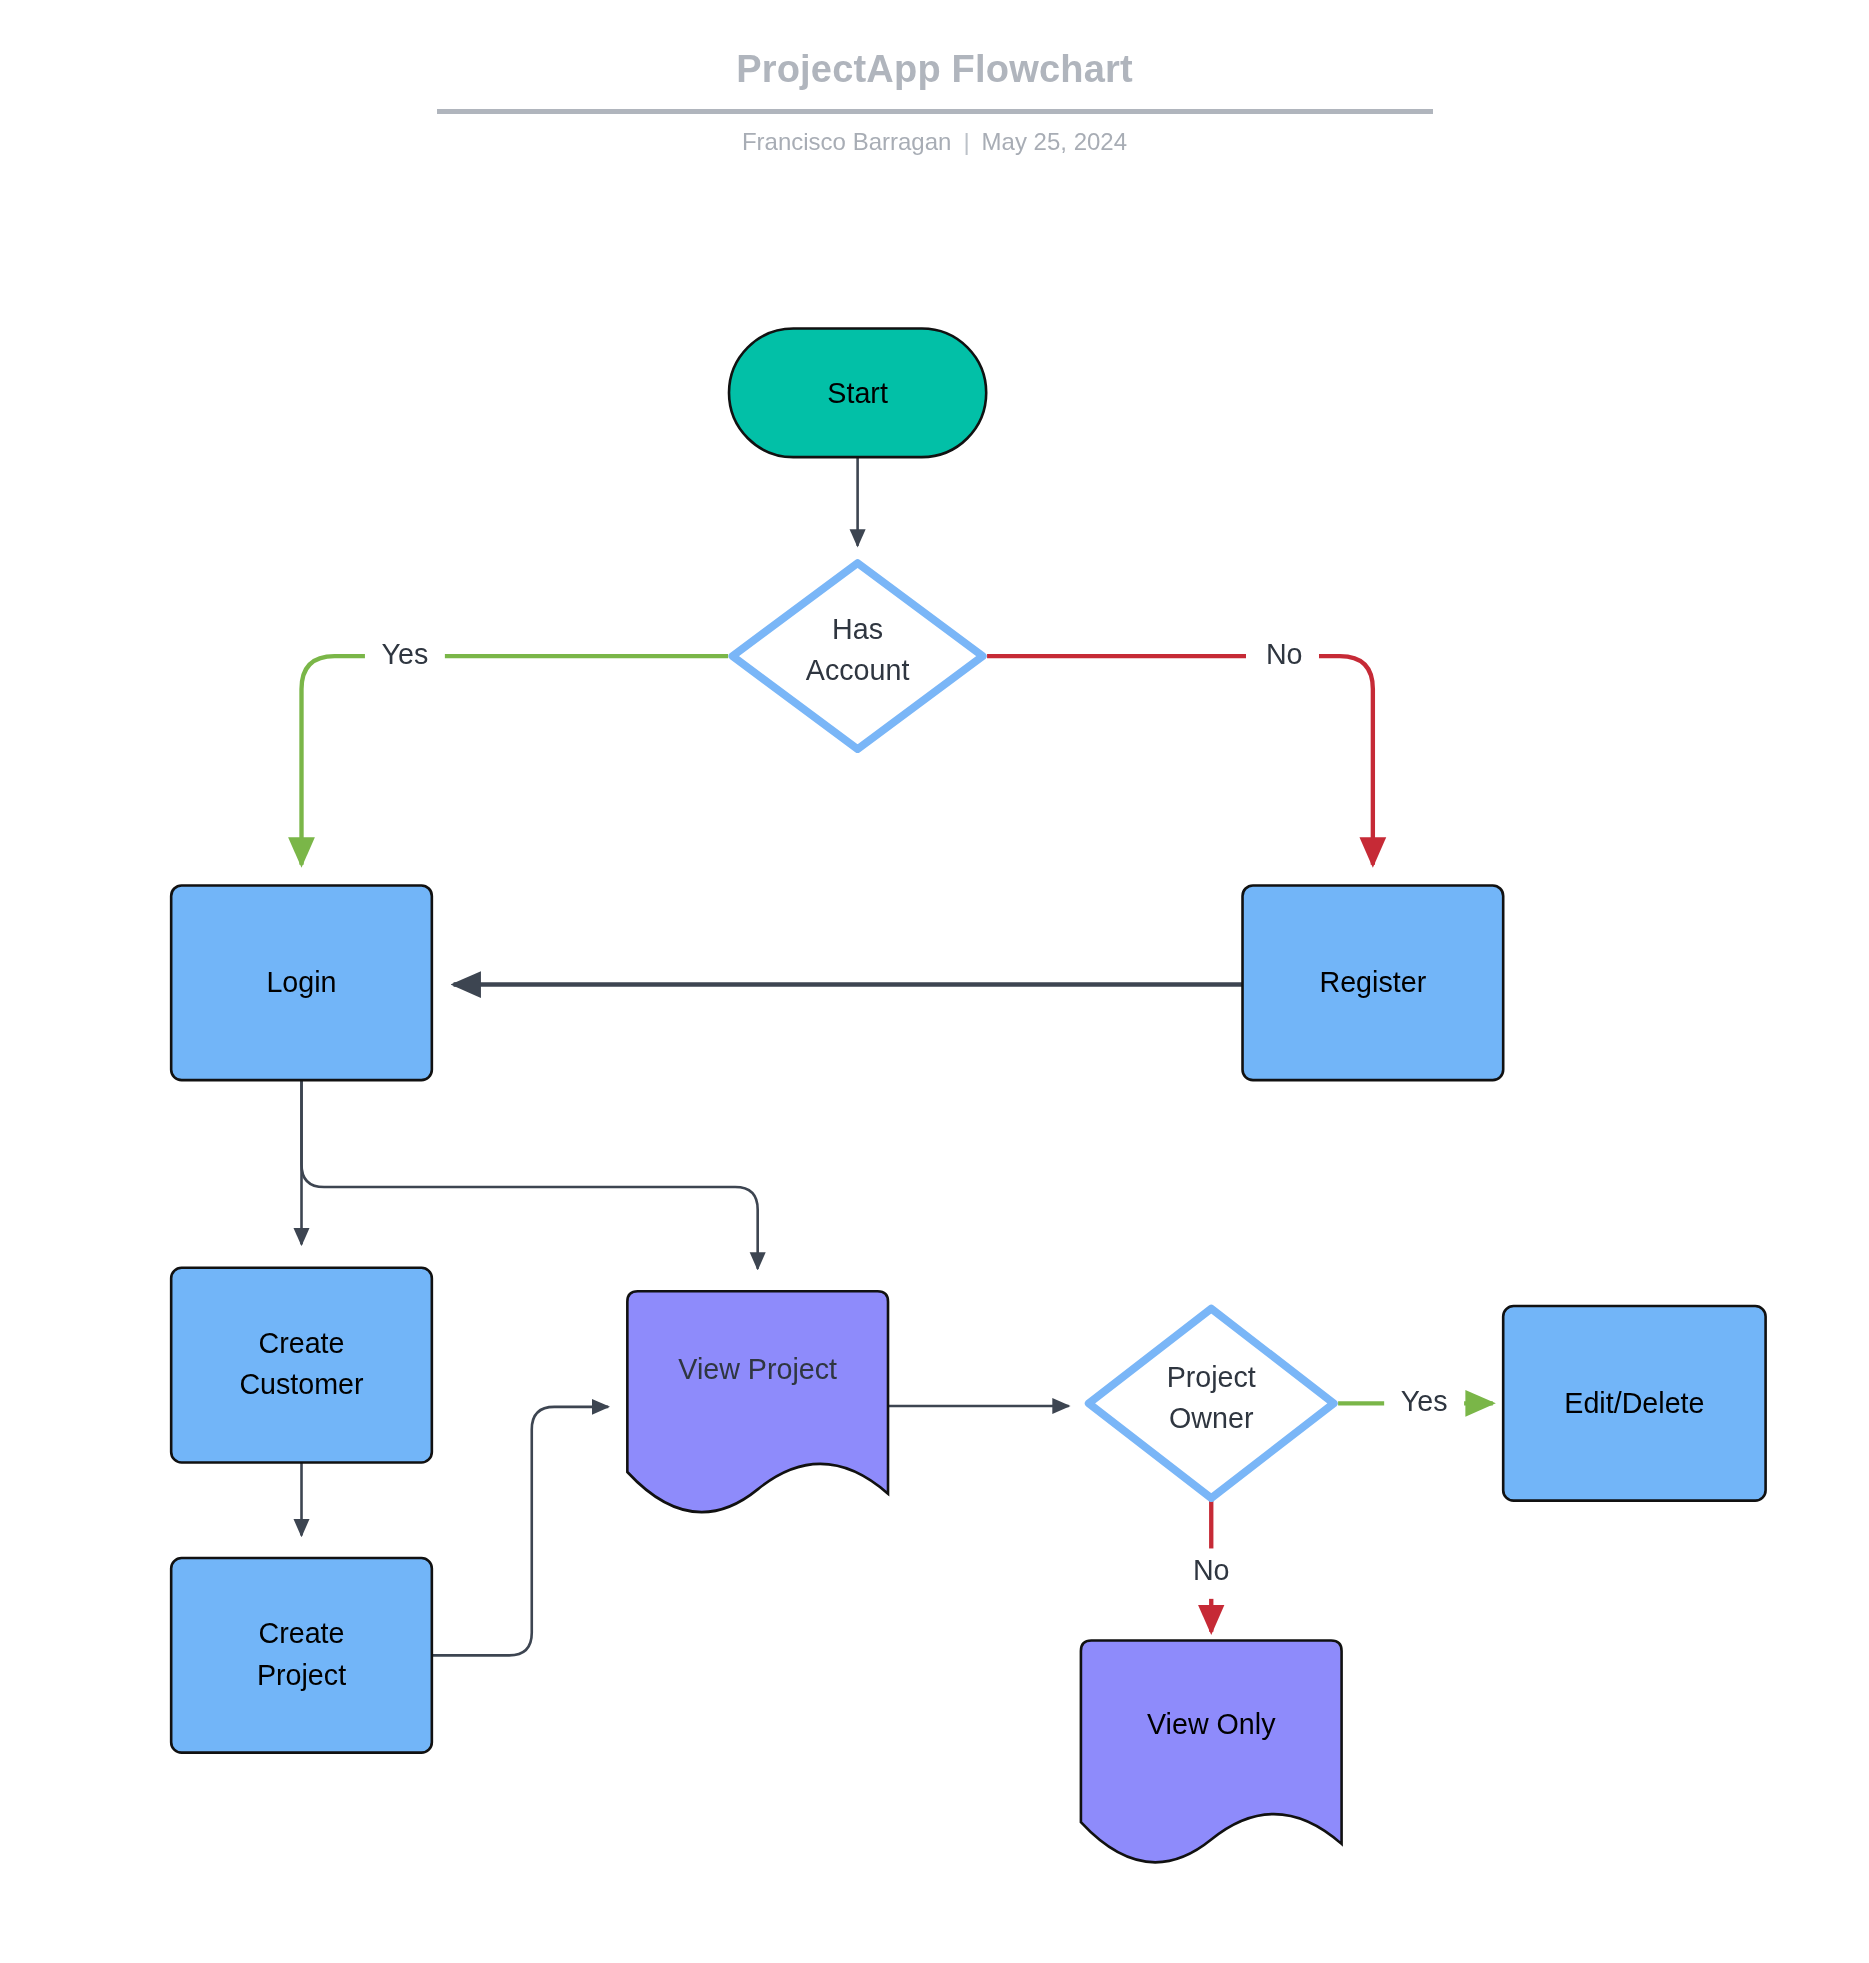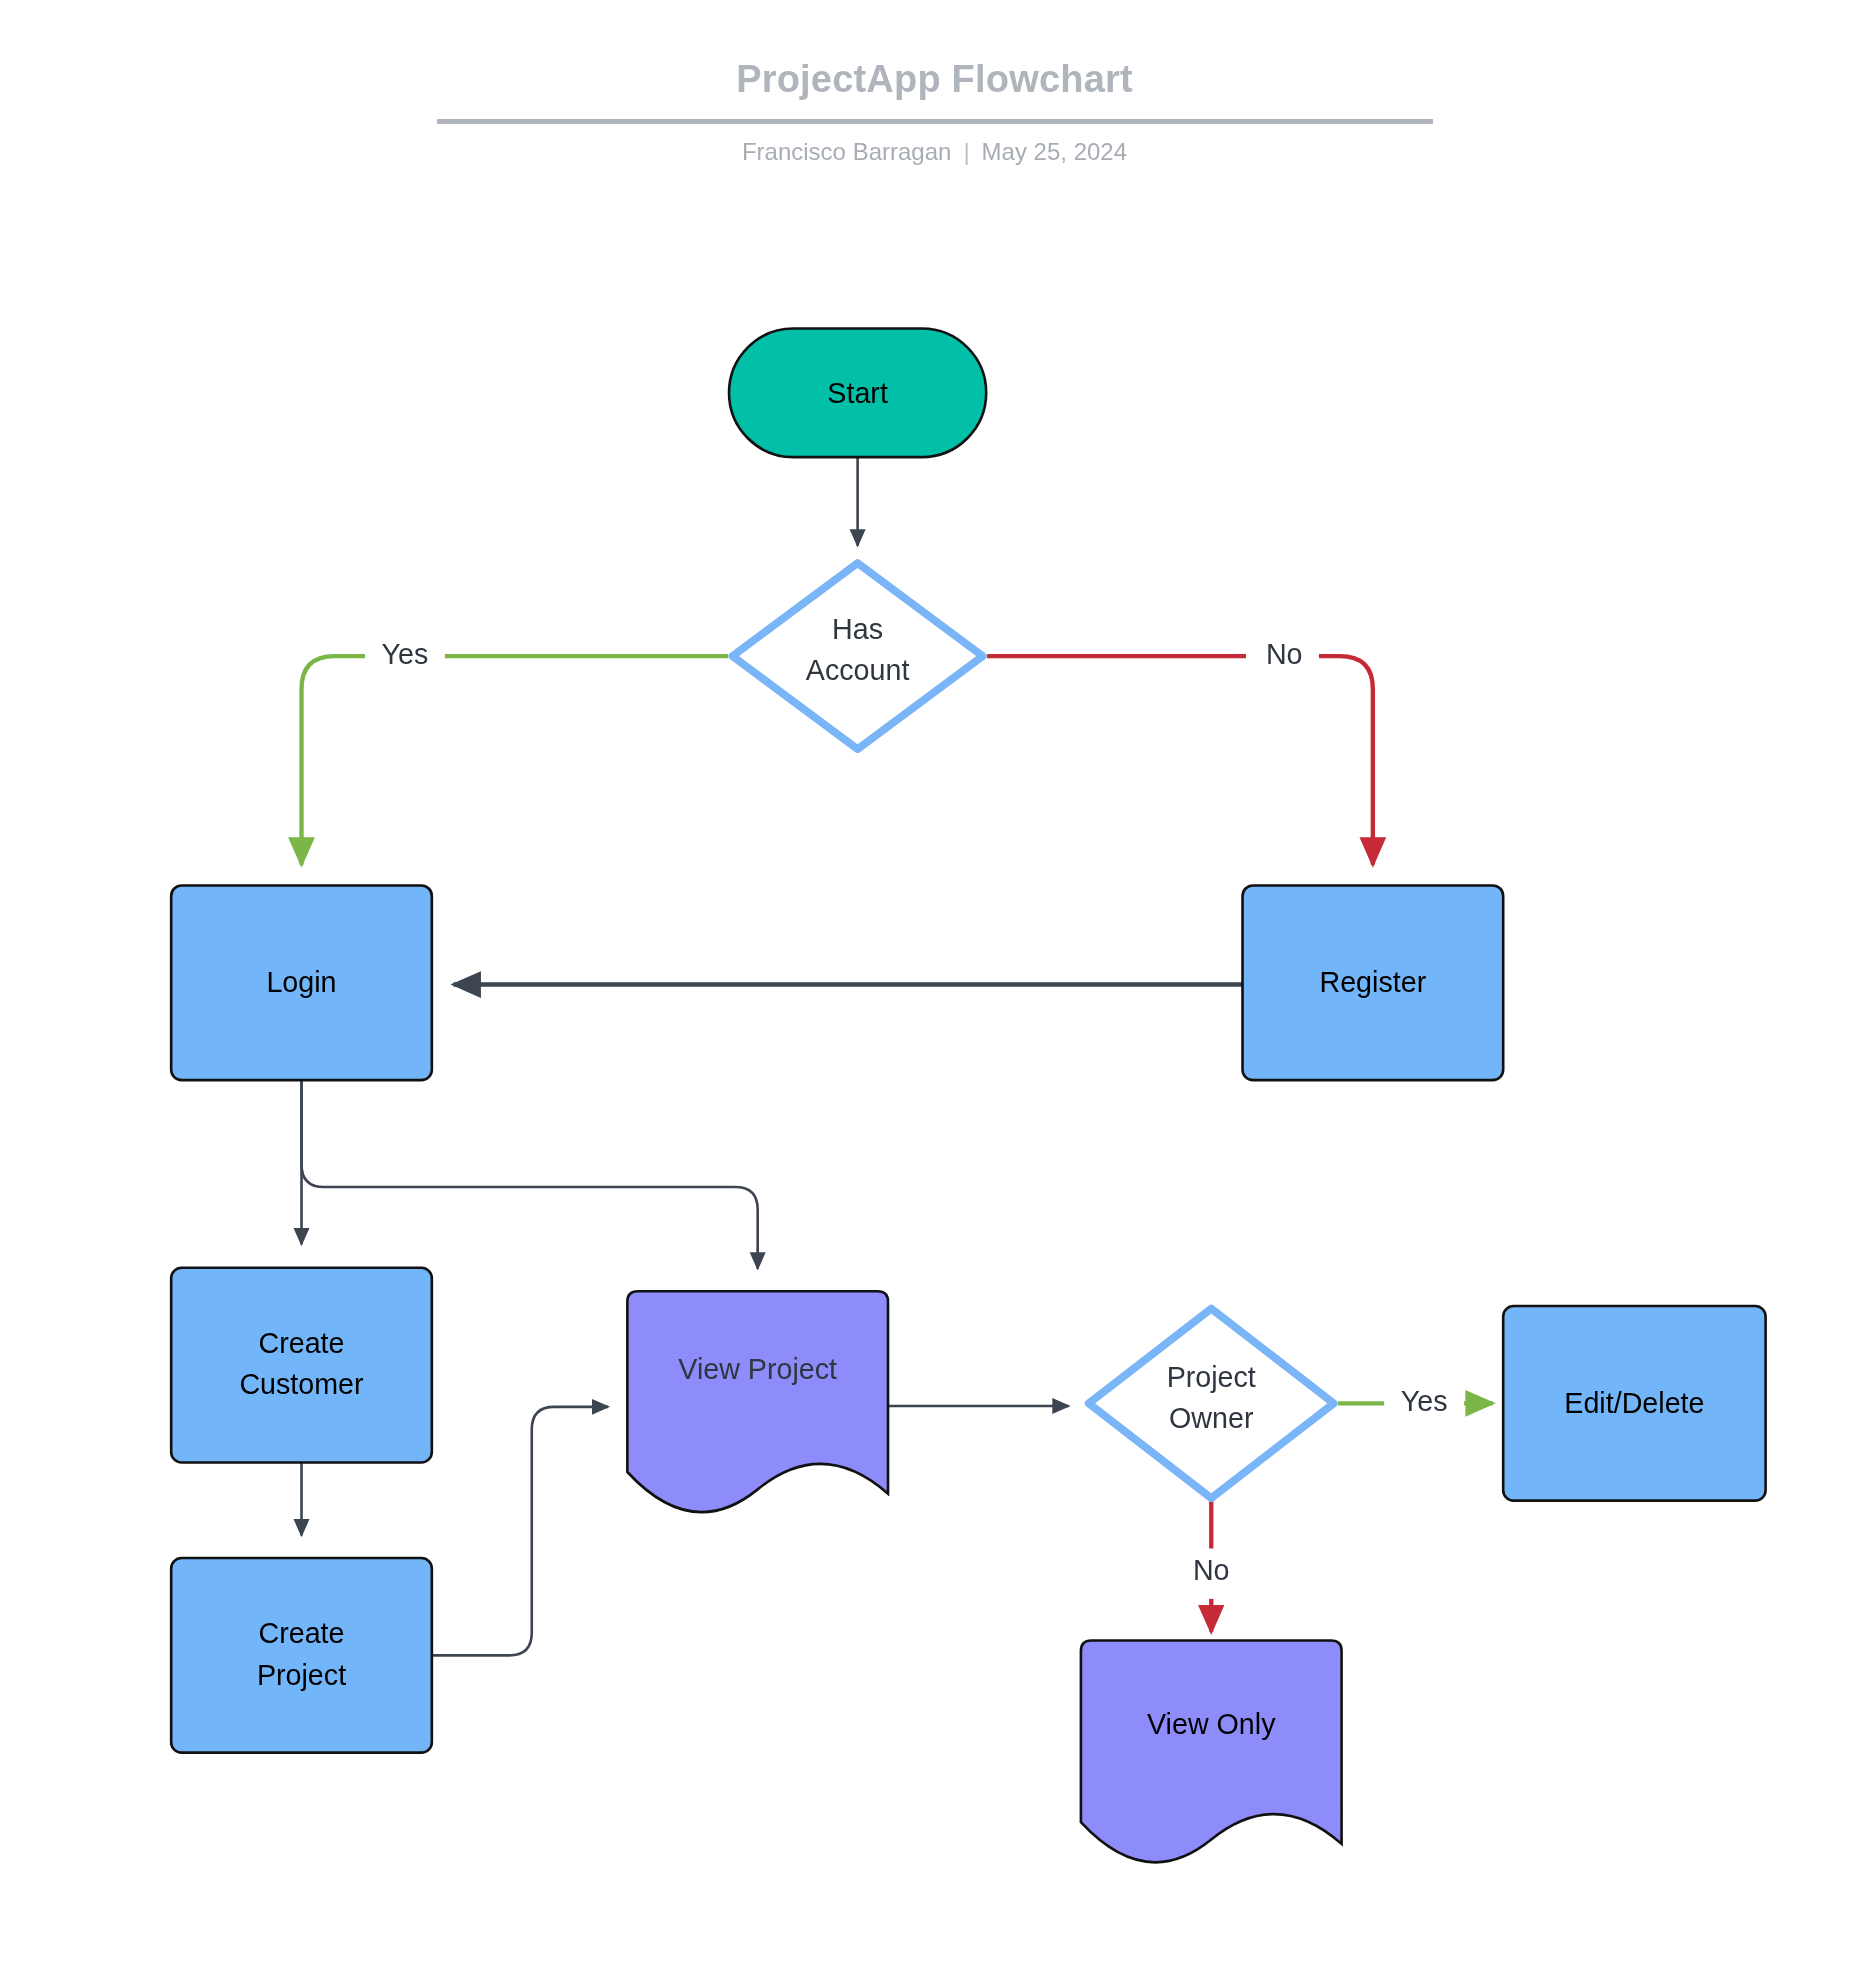--- a/index.html
+++ b/index.html
@@ -21,21 +21,21 @@
   }
   
   #header {
     position: absolute;
     top: 0;
     left: 0;
     width: 1869px;
     text-align: center;
   }
   #doc-title {
-    margin: 10px;
+    margin: 0;
     padding-top: 50px;
     font-size: 38px;
     font-weight: bold;
     color: #b0b5bd;
     letter-spacing: 0.2px;
     line-height: 1.0;
   }
   #title-rule {
     width: 996px;
     height: 5.2px;

